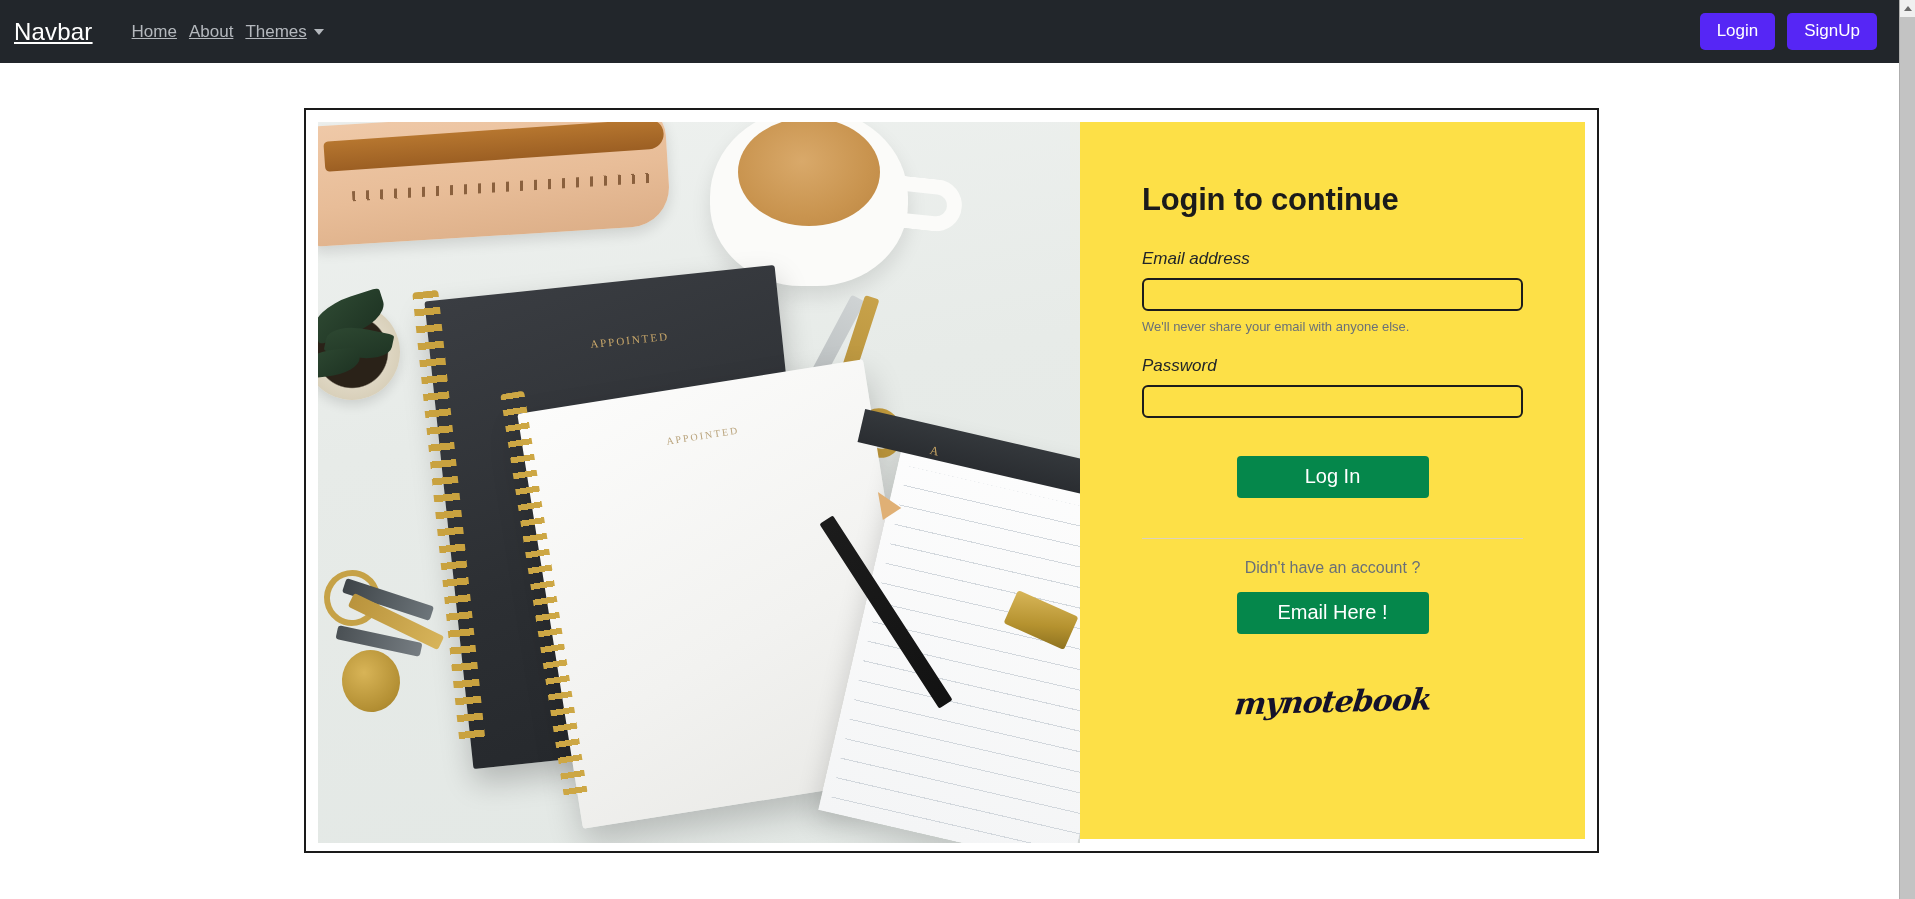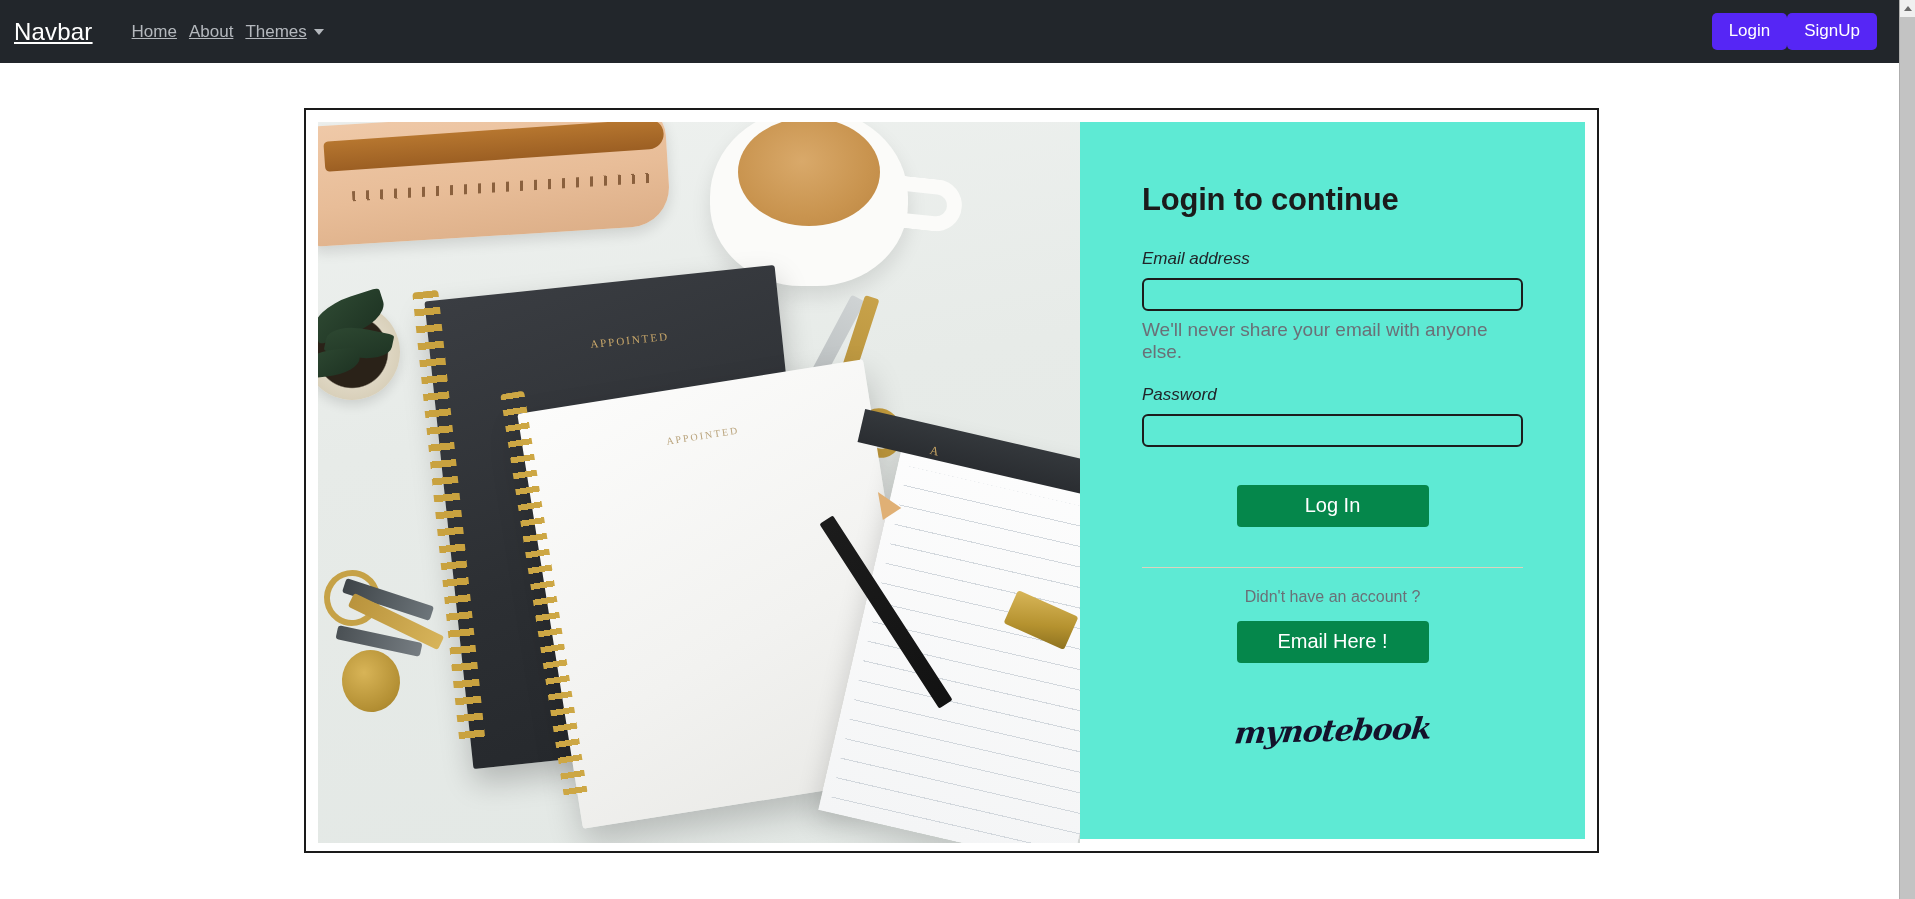--- a/index.html
+++ b/index.html
@@ -48,20 +48,21 @@
     width: 0; height: 0;
     border-left: 5px solid transparent;
     border-right: 5px solid transparent;
     border-top: 6px solid #b4b8bd;
     display: inline-block;
   }
   .nav-right {
     margin-left: auto;
     display: flex;
     align-items: center;
+    gap: 12px;
   }
   .btn-auth {
     background: #5626f5;
     color: #ffffff;
     font-size: 17px;
     border: none;
     border-radius: 5px;
     padding: 8px 17px 9px;
     font-family: "Liberation Sans", sans-serif;
     white-space: nowrap;
@@ -104,21 +105,21 @@
   .card-photo {
     width: 762px;
     height: 721px;
     position: relative;
     overflow: hidden;
     background: #e8ecea;
     flex: 0 0 auto;
   }
   .card-panel {
     flex: 1 1 auto;
-    background: #5eead4;
+    background: #fde047;
     padding: 60px 62px 12px 62px;
   }
 
   
   .photo-bg {
     position: absolute; inset: 0;
     background:
       linear-gradient(170deg, #eef1ef 0%, #e7ebe8 40%, #e3e8e5 100%);
   }
   .ph { position: absolute; }
@@ -363,21 +364,21 @@
     border-radius: 6px;
     background: transparent;
     font-size: 16px;
     padding: 0 10px;
     color: #212529;
     font-family: "Liberation Sans", sans-serif;
     outline: none;
     display: block;
   }
   .field-help {
-    font-size: 19px;
+    font-size: 13px;
     color: #6a7077;
     margin-top: 8px;
   }
   .field-group-email { margin-bottom: 22px; }
   .field-group-pass  { margin-bottom: 0; }
 
   .btn-green {
     background: #05874b;
     color: #ffffff;
     border: none;

